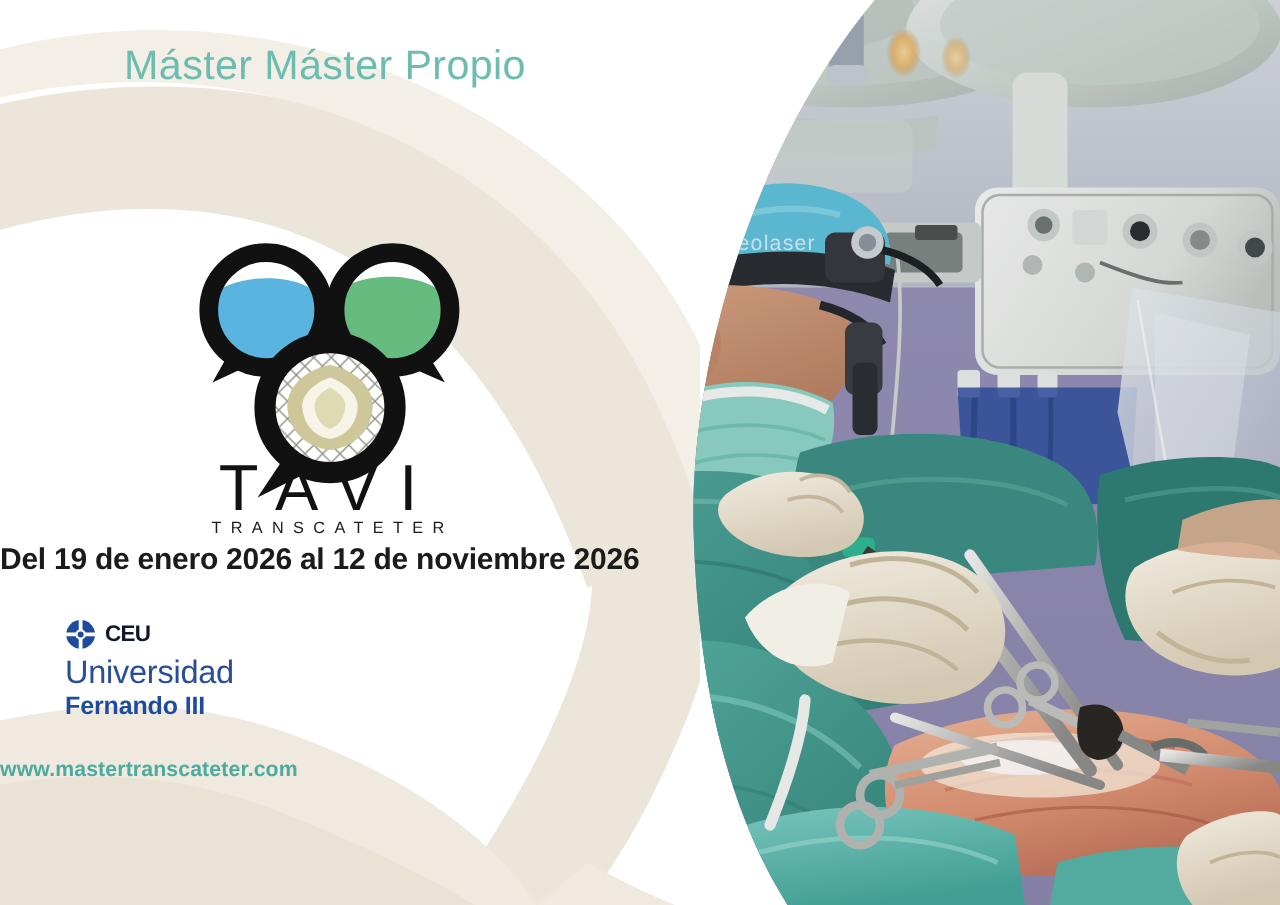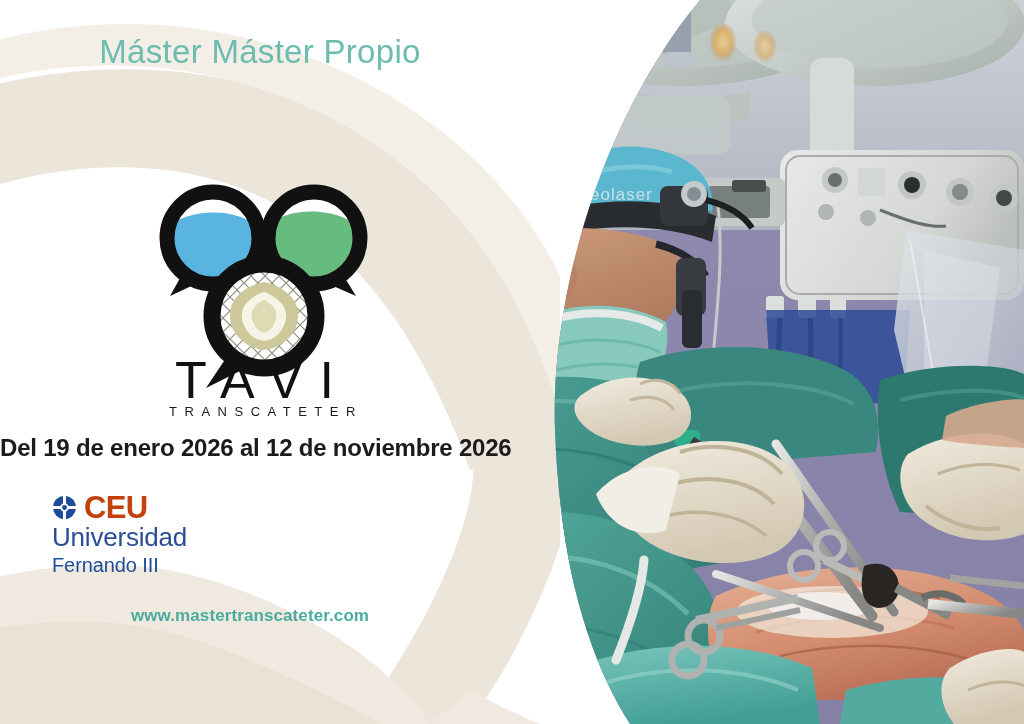--- a/index.html
+++ b/index.html
@@ -20,45 +20,45 @@
   .title-block{position:absolute;left:0;top:34px;width:520px;text-align:center;}
   .kicker{
     font-size:33px;font-weight:400;color:#6cbcaf;letter-spacing:.3px;
     line-height:1.12;white-space:nowrap;
   }
   .headline{
     font-size:40px;font-weight:700;color:#45aca2;letter-spacing:-.2px;
     line-height:1.15;margin-top:4px;white-space:nowrap;
   }
 
-  .logo-wrap{position:absolute;left:118px;top:150px;width:290px;height:270px;}
+  .logo-wrap{position:absolute;left:118px;top:160px;width:290px;height:270px;}
   .logo-svg{display:block;width:290px;height:270px;}
 
   .dates{
     position:absolute;left:0;top:434px;width:500px;text-align:center;
     font-size:24px;font-weight:700;color:#1b1b1b;letter-spacing:-.2px;white-space:nowrap;
   }
 
   .partners{position:absolute;left:44px;top:492px;width:430px;height:95px;}
 
   .ceu{position:absolute;left:8px;top:0;width:185px;}
   .ceu-row1{display:flex;align-items:center;gap:7px;height:30px;}
   .ceu-mark{width:25px;height:25px;flex:0 0 25px;}
-  .ceu-ceu{font-size:31px;font-weight:700;color:#c2410c;letter-spacing:-.6px;line-height:1;}
+  .ceu-ceu{font-size:18px;font-weight:700;color:#0f172a;letter-spacing:-.6px;line-height:1;}
   .ceu-uni{font-size:26px;font-weight:400;color:#2a4d97;line-height:1.12;margin-top:1px;letter-spacing:-.2px;}
-  .ceu-fer{font-size:20px;font-weight:400;color:#1e4b9c;line-height:1.15;margin-top:2px;letter-spacing:-.1px;}
+  .ceu-fer{font-size:20px;font-weight:700;color:#1e4b9c;line-height:1.15;margin-top:2px;letter-spacing:-.1px;}
 
   .citendo{position:absolute;left:205px;top:8px;display:flex;align-items:flex-start;gap:8px;}
   .citendo-mark{width:56px;height:60px;flex:0 0 56px;}
   .citendo-text{padding-top:4px;}
   .citendo-name{font-size:25px;font-weight:700;color:#14386e;letter-spacing:.3px;line-height:1;}
   .citendo-sub{font-size:9.5px;font-weight:700;color:#1d4a86;line-height:1.33;margin-top:3px;letter-spacing:.15px;}
 
   .website{
-    position:absolute;left:0;top:606px;width:500px;text-align:center;
+    position:absolute;left:0;top:606px;width:500px;
     font-size:17px;font-weight:600;color:#4aab9e;letter-spacing:.1px;white-space:nowrap;
   }
 
   
   .photo{position:absolute;left:480px;top:0;width:544px;height:552px;}
   .photo svg{display:block;}
 </style>
 </head>
 <body>
 

